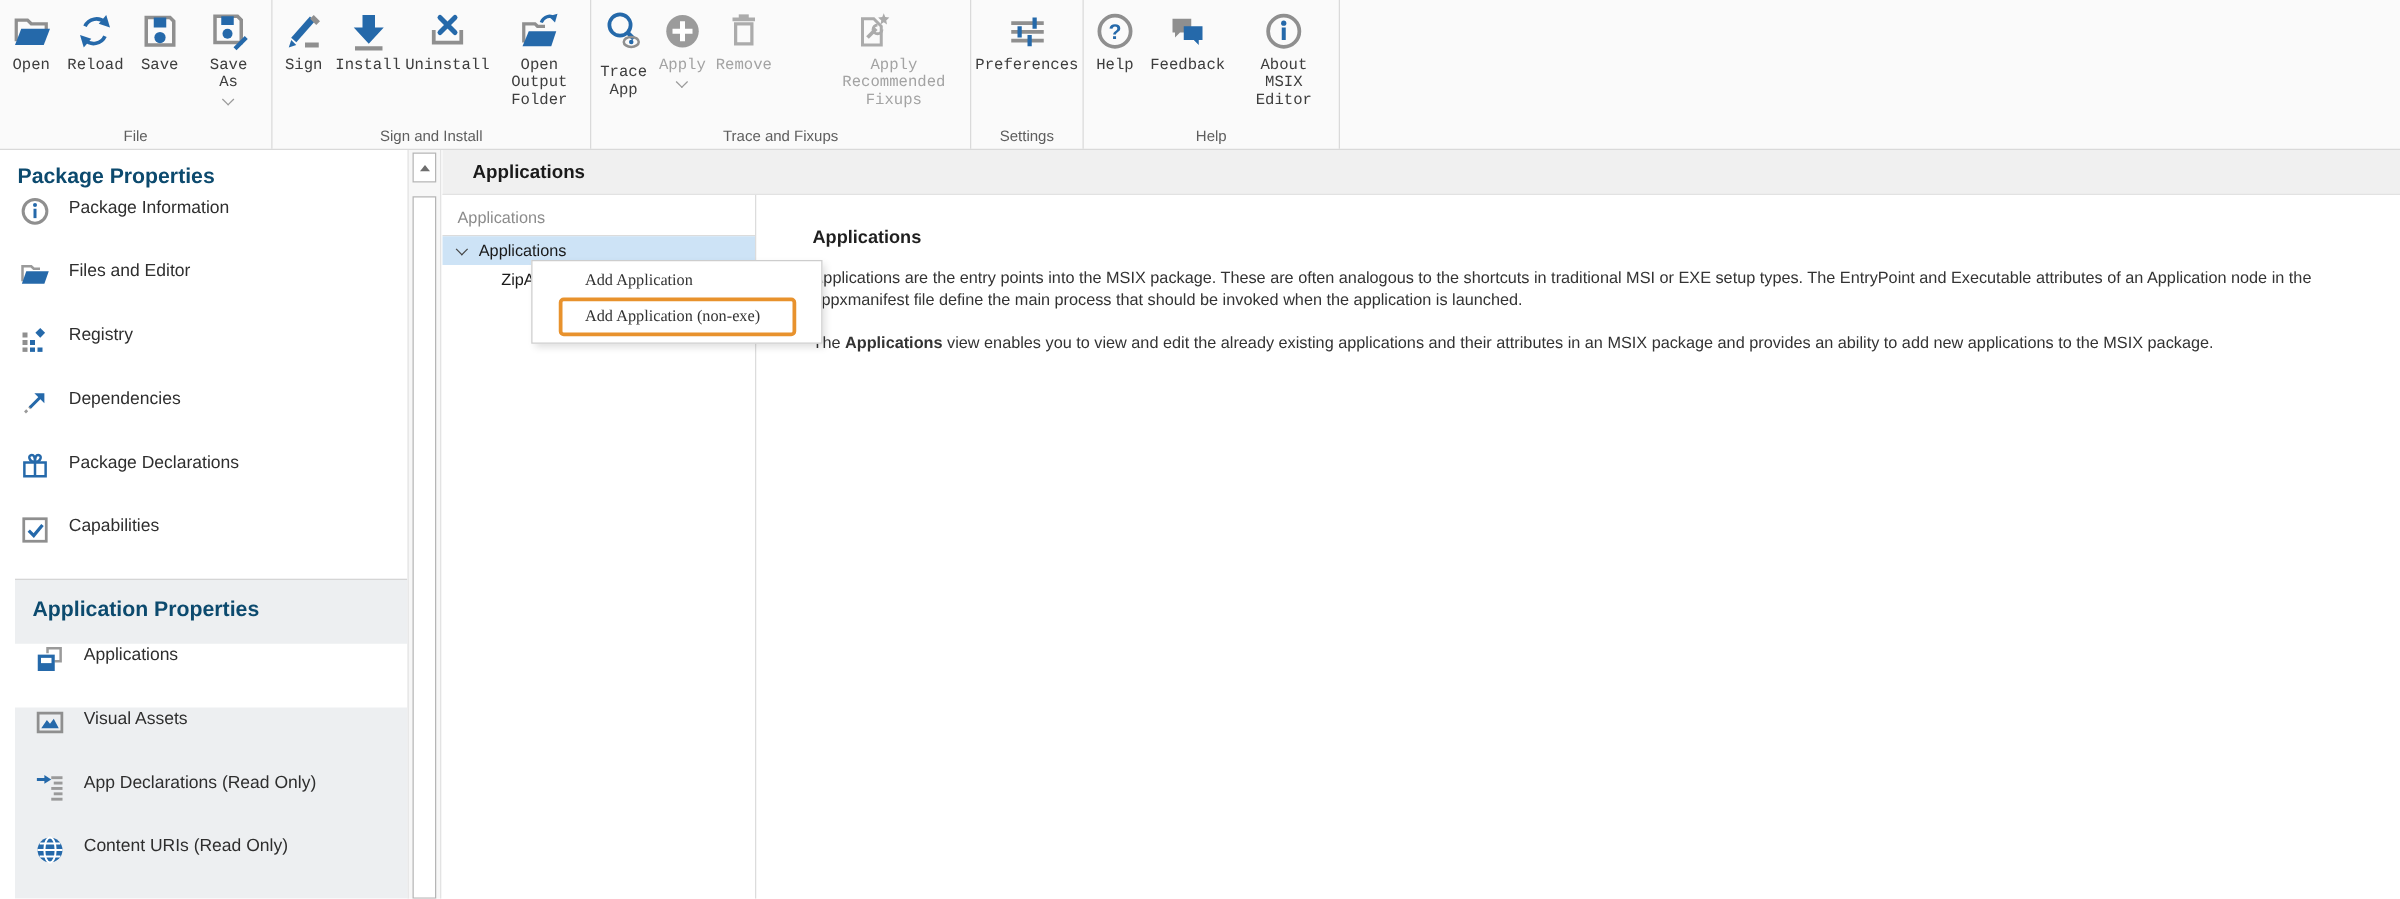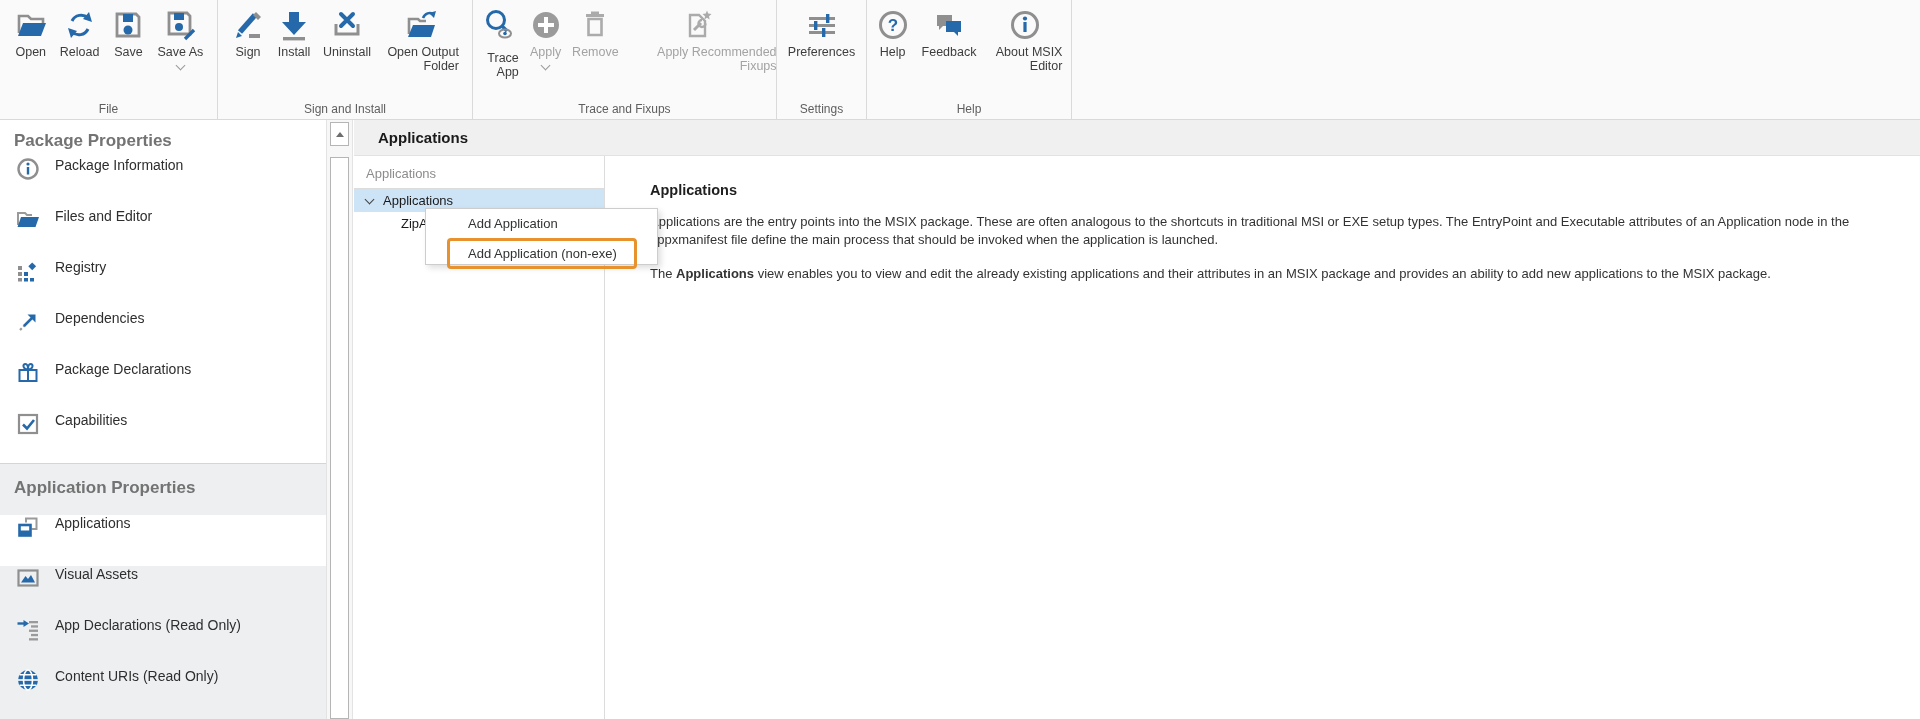--- a/index.html
+++ b/index.html
@@ -16,41 +16,41 @@
   .rgroup:nth-child(3){ width:304px; }
   .rgroup:nth-child(4){ width:90px; }
   .rgroup:nth-child(5){ width:205px; }
   .rfill { flex:1; border:none; }
   .rbuttons { display:flex; justify-content:center; align-items:flex-start; height:96px; }
   .rbtn { display:flex; flex-direction:column; align-items:center; padding:9px 6px 0;
     min-width:46px; cursor:pointer; }
   .ricon { width:32px; height:32px; display:block; }
   .ricon svg { width:32px; height:32px; display:block; }
   .rlabel { margin-top:4px; font-size:12.5px; line-height:14px; color:#3d3d3d;
-    text-align:right; white-space:normal; }
+    text-align:center; white-space:normal;font-family:Liberation Mono, monospace; }
   .rbtn.disabled { cursor:default; }
   .rbtn.disabled .rlabel { color:#a3a3a3; }
   .rchev { width:7px; height:7px; border-right:1.6px solid #9a9a9a;
     border-bottom:1.6px solid #9a9a9a; transform:rotate(45deg); margin-top:3px; }
   .rgroup-label { position:absolute; bottom:3px; left:0; right:0; text-align:center;
     font-size:12px; color:#5e5e5e; }
   
   .rgroup:nth-child(2) .rbtn:nth-child(4) .rlabel { width:76px; }
   .rgroup:nth-child(3) .rbtn:nth-child(1) .rlabel { width:40px;margin-top:10px; }
   .rgroup:nth-child(3) .rbtn:nth-child(4) .rlabel { width:122px;margin-left:35px; }
   .rgroup:nth-child(5) .rbtn:nth-child(3) .rlabel { width:74px; }
 
   
   .sidebar { position:absolute; left:0; top:120px; width:326px; bottom:0; background:#fff; overflow:hidden; }
-  .side-title { font-size:17px; font-weight:bold; color:#737373; padding:11px 0 0 14px; height:37px; }
+  .side-title { font-size:17px; font-weight:bold; color:#0c4a6e; padding:11px 0 0 14px; height:37px; }
   .side-item { height:51px; display:flex; align-items:flex-start; padding-left:16px;
     font-size:14px; color:#2e2e2e; cursor:pointer; }
   .sicon { width:24px; height:24px; margin-right:15px; flex:none; }
   .sicon svg { width:24px; height:24px; display:block; }
-  .side-section.gray { background:#edeff1; border-top:1px solid #d5d5d5; }
+  .side-section.gray { background:#edeff1; border-top:1px solid #d5d5d5;margin-left:12px; }
   .side-section.gray .side-title { height:51px; padding-top:14px; }
   .side-item.selected { background:#fff; }
 
   
   .vscroll { position:absolute; left:326px; top:120px; width:27px; bottom:0;
     background:#f7f7f7; border-left:1px solid #e3e3e3; border-right:1px solid #e3e3e3; }
   .vscroll-btn { position:absolute; top:2px; left:3px; right:3px; height:24px; background:#fff;
     border:1px solid #b5b5b5; display:flex; align-items:center; justify-content:center; cursor:pointer; }
   .tri-up { width:0; height:0; border-left:4px solid transparent; border-right:4px solid transparent;
     border-bottom:5px solid #6e6e6e; }
@@ -74,22 +74,22 @@
     transform:rotate(45deg); margin:-3px 10px 0 4px; flex:none; }
   .tree-child { height:22px; display:flex; align-items:center; padding-left:47px;
     font-size:13px; color:#1a1a1a; cursor:pointer; }
 
   .content { position:absolute; left:252px; top:36px; right:0; bottom:0;
     padding:26px 40px 0 44px; background:#fff; }
   .content h3 { font-size:14.5px; color:#1f1f1f; margin-bottom:15px; }
   .content p { font-size:13px; color:#333; line-height:18px; margin-bottom:16px; max-width:1232px; }
 
   
-  .context-menu { position:absolute; left:425px; top:208px; width:233px; height:57px;
-    background:#fff; border:1px solid #cdcdcd; box-shadow:3px 3px 6px rgba(0,0,0,.13); z-index:10; }
+  .context-menu { position:absolute; left:425px; top:208px; width:233px; height:67px;
+    background:#fff; border:1px solid #cdcdcd; box-shadow:3px 3px 6px rgba(0,0,0,.13); z-index:10;font-family:Liberation Serif, serif; }
   .cm-item { height:29.5px; display:flex; align-items:center; padding-left:42px;
     font-size:13px; color:#333; cursor:pointer; }
   .cm-highlight { position:absolute; left:21px; top:29px; width:190px; height:31px;
     border:3px solid #e8922d; border-radius:4px; pointer-events:none; }
 </style>
 </head>
 <body>
 
 <div class="app">
 

